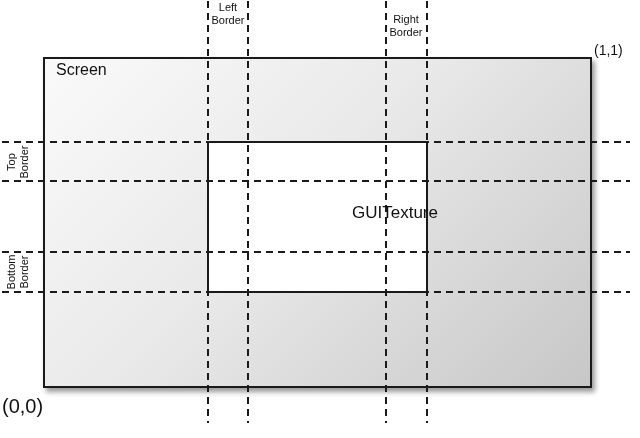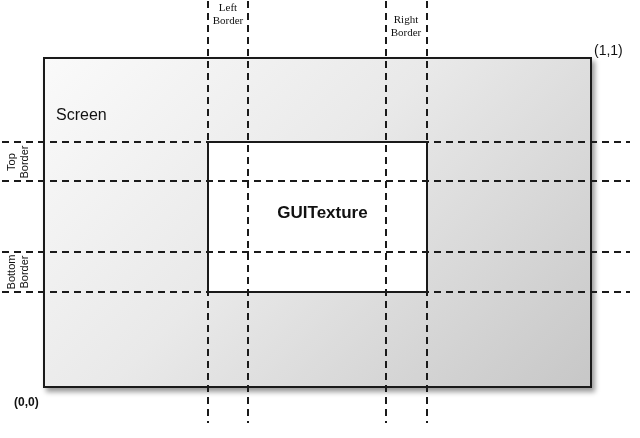--- a/index.html
+++ b/index.html
@@ -55,35 +55,35 @@
   #v-right-inner { left: 385px; }
   #v-right-outer { left: 426px; }
   #h-top-outer    { top: 141px; }
   #h-top-inner    { top: 180px; }
   #h-bottom-inner { top: 251px; }
   #h-bottom-outer { top: 291px; }
   
   .lbl { position: absolute; z-index: 4; }
   #screen-label {
     left: 56px; top: 61px;
-    font-size: 16px; line-height: 18px; margin-top: 45px;
+    font-size: 16px; line-height: 18px;
   }
   #texture-label {
     left: 207px; top: 203px; width: 231px;
-    text-align: center;
-    font-size: 17px; line-height: 19px; font-weight: bold;
+    text-align: right;
+    font-size: 17px; line-height: 19px;
   }
   #corner-top-right  { left: 594px; top: 42px;  font-size: 14px; }
-  #corner-bottom-left{ left: 14px;   top: 395px; font-size: 12px; font-weight: bold; }
+  #corner-bottom-left{ left: 2px;   top: 395px; font-size: 20px; }
   .border-label-h {
     width: 60px;
     text-align: center;
     font-size: 11px; line-height: 13px;
   }
-  .border-label-h span { display: block; font-family: Liberation Serif, serif; }
+  .border-label-h span { display: block; }
   #left-border-label  { left: 198px; top: 1px; }
   #right-border-label { left: 376px; top: 13px; }
   .border-label-v-wrap {
     width: 36px; height: 41px;
     display: flex; align-items: center; justify-content: center;
   }
   #top-border-label    { left: 0px; top: 141px; }
   #bottom-border-label { left: 0px; top: 251px; }
   .border-label-v {
     transform: rotate(-90deg);

